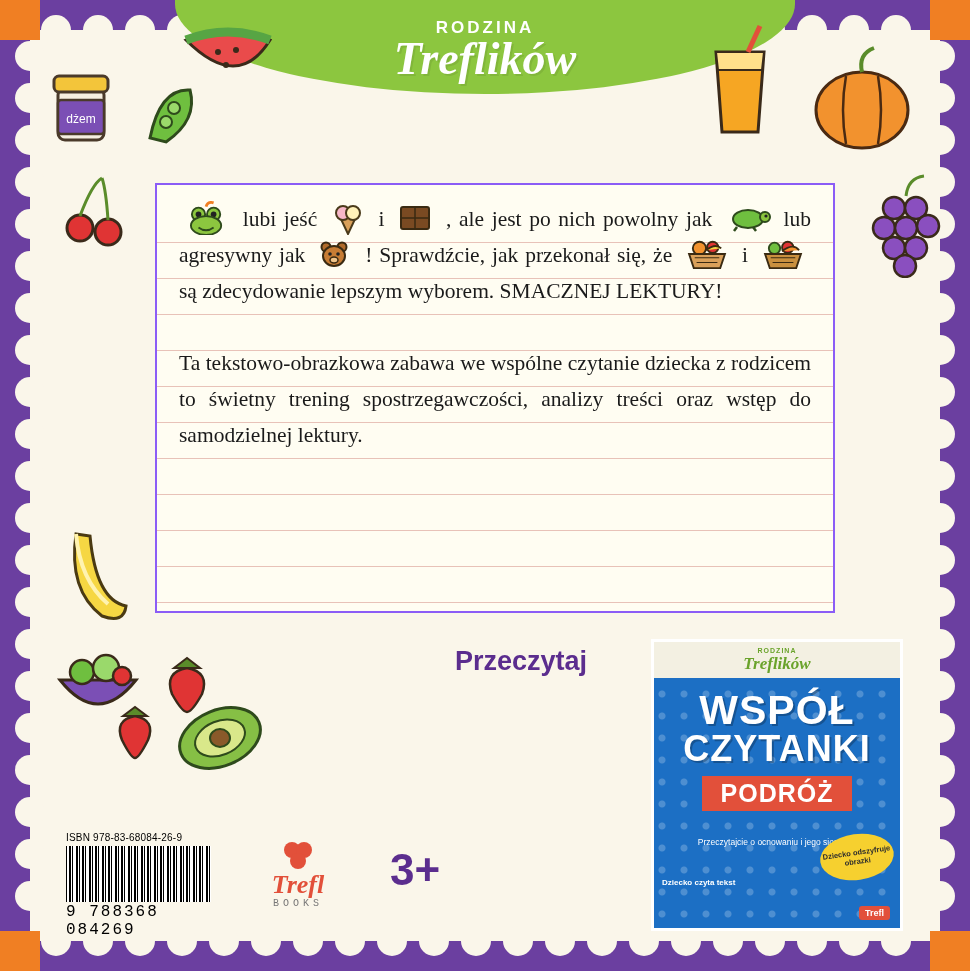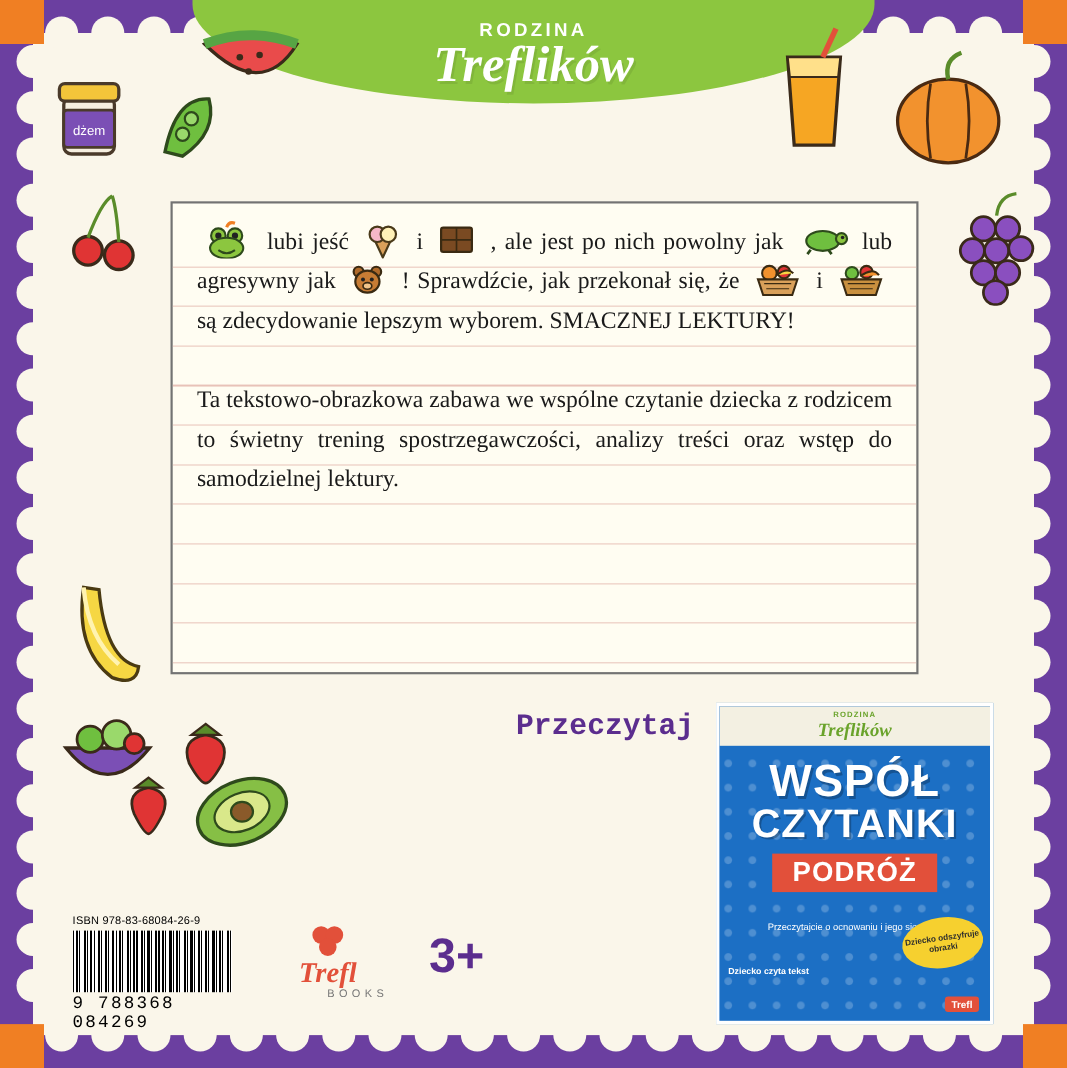--- a/index.html
+++ b/index.html
@@ -92,21 +92,21 @@
     text-shadow: 2px 2px 0 rgba(0,0,0,0.08);
   }
 
   
   .text-card {
     position: absolute;
     left: 155px;
     top: 183px;
     width: 680px;
     height: 430px;
-    border: 2px solid #737373;
+    border: 2px solid #8b5cf6;
     background: #fffdf2;
     box-sizing: border-box;
     padding: 16px 22px 10px 22px;
     overflow: hidden;
   }
   .ruled {
     position: absolute;
     inset: 0;
     background-image: repeating-linear-gradient(
       to bottom,
@@ -143,23 +143,23 @@
     position: absolute;
     pointer-events: none;
   }
 
   
   .read-also {
     position: absolute;
     left: 455px;
     top: 645px;
     width: 190px;
-    text-align: center;
+    text-align: left;
     color: #5b2d8e;
-    font-family: Liberation Mono, monospace;
+    font-family: Liberation Sans, sans-serif;
     font-weight: bold;
     font-size: 27px;
     line-height: 33px;
   }
   .promo {
     position: absolute;
     left: 651px;
     top: 639px;
     width: 252px;
     height: 292px;
@@ -328,24 +328,23 @@
   .trefl-word {
     color: #e2503a;
     font-family: "Liberation Serif", serif;
     font-weight: bold;
     font-style: italic;
     font-size: 26px;
     line-height: 26px;
   }
   .trefl-books {
     color: #777;
-    font-family: Liberation Sans, sans-serif;
+    font-family: Liberation Mono, monospace;
     font-size: 10px;
     letter-spacing: 4px;
-    text-align: right;
   }
   .age-badge {
     position: absolute;
     left: 390px;
     top: 845px;
     color: #5b2d8e;
     font-family: "Liberation Sans", sans-serif;
     font-weight: bold;
     font-size: 44px;
   }

